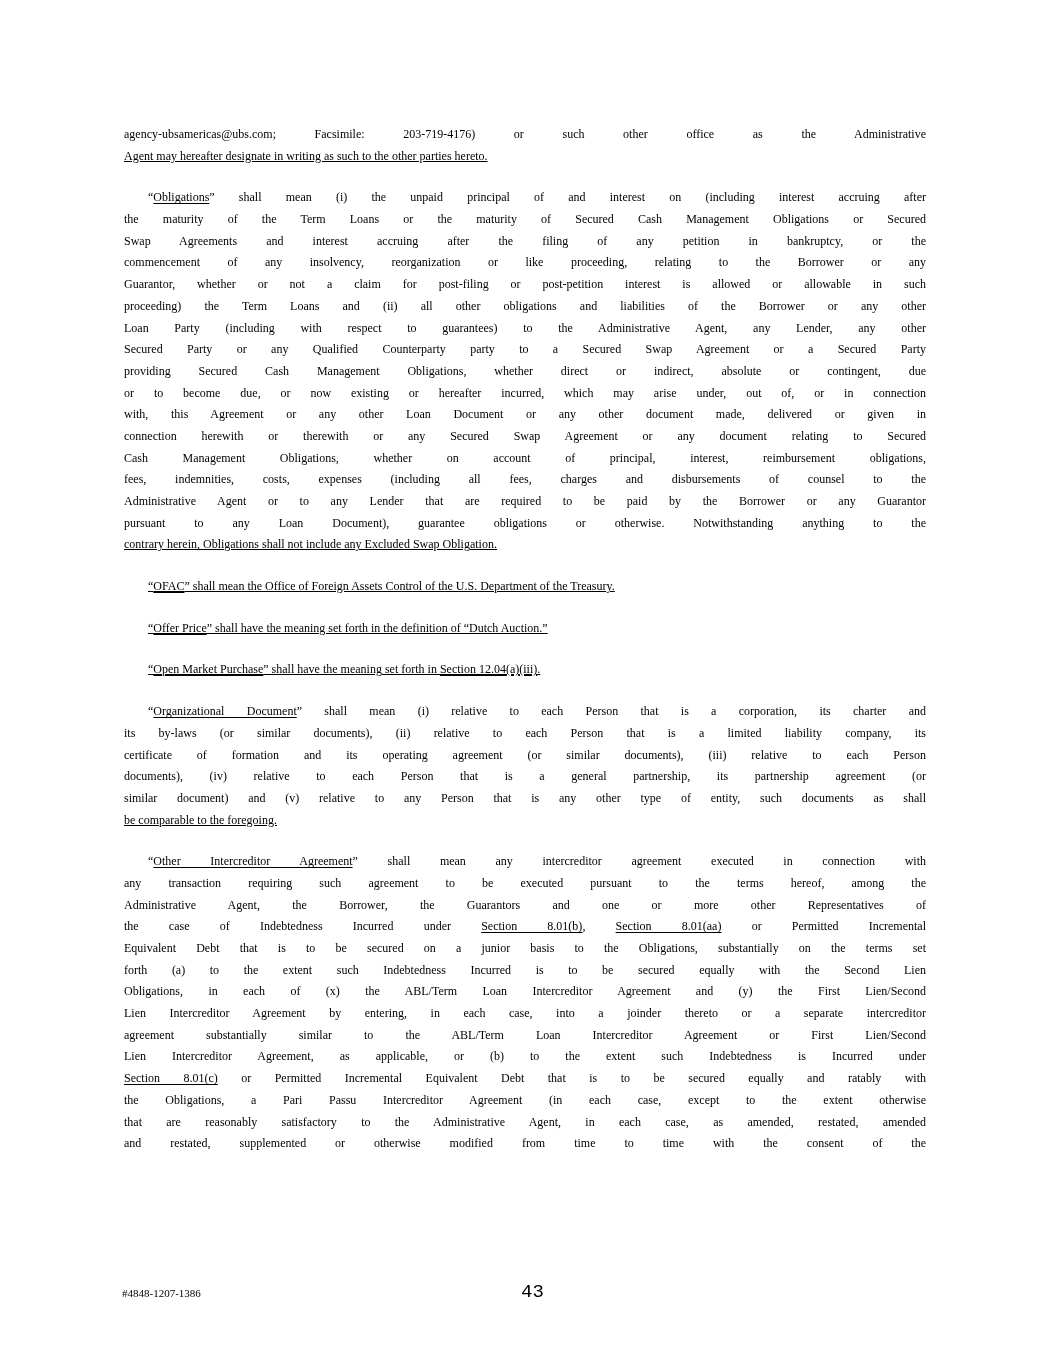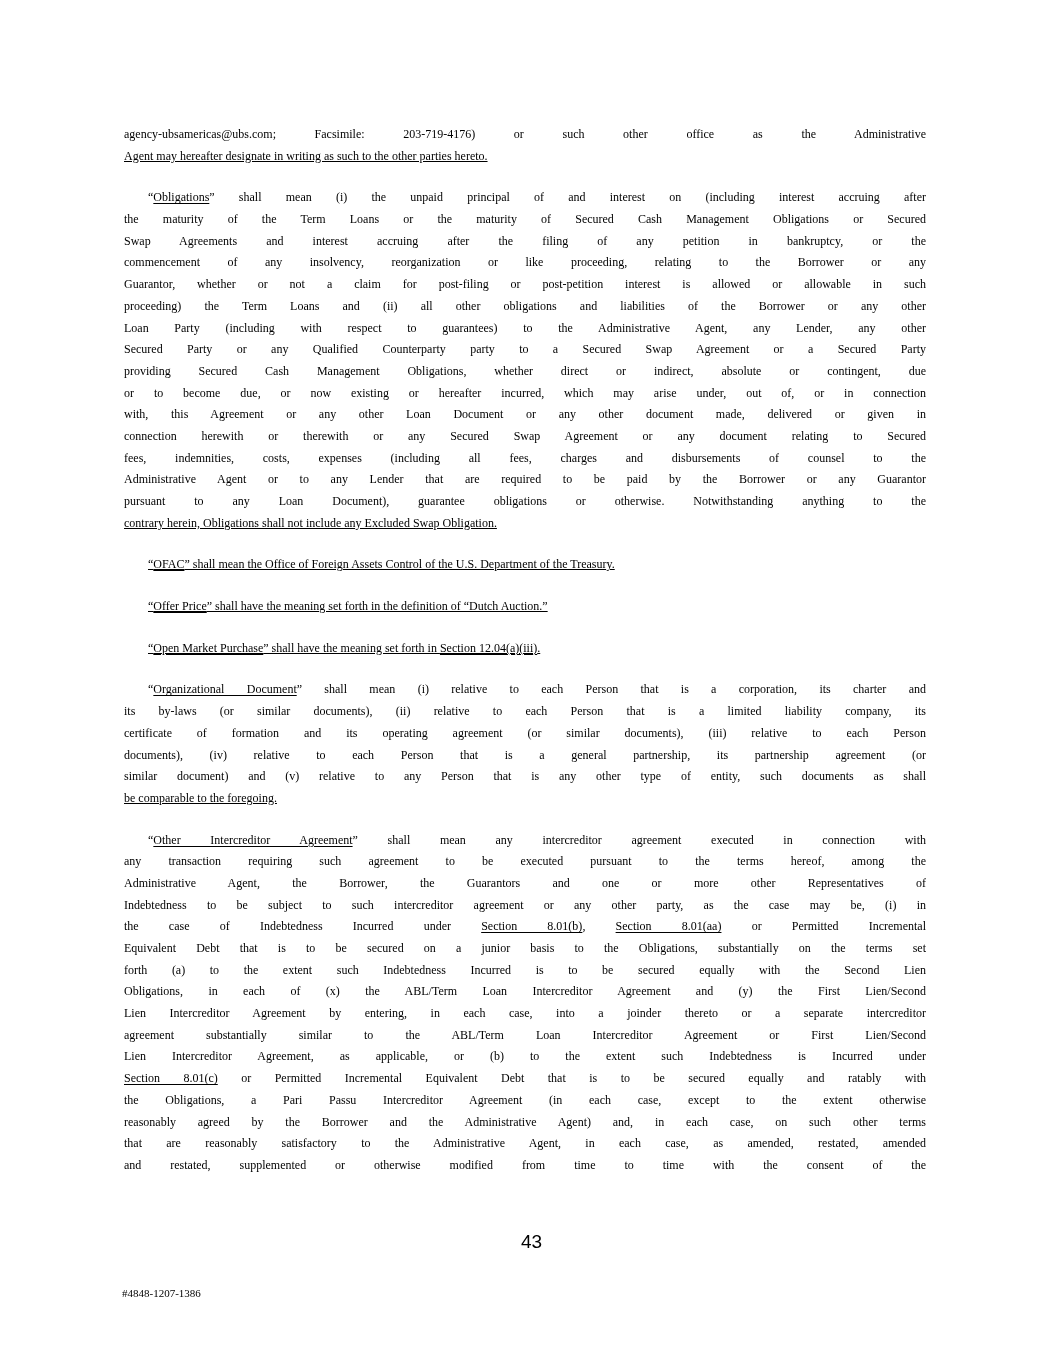--- a/index.html
+++ b/index.html
@@ -15,22 +15,22 @@
     overflow: visible;
   }
   .line.last { text-align-last: left; text-decoration: underline; }
   .indent { padding-left: 24px; }
   .u { text-decoration: underline; text-underline-offset: 2px; text-decoration-thickness: 1px; }
   .footer-id {
     position: absolute; left: 122px; top: 1287px;
     font-family: "Liberation Serif", serif; font-size: 11px; color: #000;
   }
   .page-num {
-    position: absolute; left: 521px; top: 1231px;
-    font-family: Liberation Sans, sans-serif; font-size: 19px; color: #000;
+    position: absolute; left: 521px; top: 1281px;
+    font-family: Liberation Mono, monospace; font-size: 19px; color: #000;
   }
 </style>
 </head>
 <body>
 
 <div class="page">
 
   <div class="para">
     <span class="line">agency-ubsamericas@ubs.com; Facsimile: 203-719-4176) or such other office as the Administrative</span>
     <span class="line last">Agent may hereafter designate in writing as such to the other parties hereto.</span>
@@ -42,20 +42,21 @@
     <span class="line">Swap Agreements and interest accruing after the filing of any petition in bankruptcy, or the</span>
     <span class="line">commencement of any insolvency, reorganization or like proceeding, relating to the Borrower or any</span>
     <span class="line">Guarantor, whether or not a claim for post-filing or post-petition interest is allowed or allowable in such</span>
     <span class="line">proceeding) the Term Loans and (ii) all other obligations and liabilities of the Borrower or any other</span>
     <span class="line">Loan Party (including with respect to guarantees) to the Administrative Agent, any Lender, any other</span>
     <span class="line">Secured Party or any Qualified Counterparty party to a Secured Swap Agreement or a Secured Party</span>
     <span class="line">providing Secured Cash Management Obligations, whether direct or indirect, absolute or contingent, due</span>
     <span class="line">or to become due, or now existing or hereafter incurred, which may arise under, out of, or in connection</span>
     <span class="line">with, this Agreement or any other Loan Document or any other document made, delivered or given in</span>
     <span class="line">connection herewith or therewith or any Secured Swap Agreement or any document relating to Secured</span>
+    <span class="line">Cash Management Obligations, whether on account of principal, interest, reimbursement obligations,</span>
     <span class="line">fees, indemnities, costs, expenses (including all fees, charges and disbursements of counsel to the</span>
     <span class="line">Administrative Agent or to any Lender that are required to be paid by the Borrower or any Guarantor</span>
     <span class="line">pursuant to any Loan Document), guarantee obligations or otherwise.  Notwithstanding anything to the</span>
     <span class="line last">contrary herein, Obligations shall not include any Excluded Swap Obligation.</span>
   </div>
 
   <div class="para">
     <span class="line indent last"><span>“</span><span class="u">OFAC</span><span>” shall mean the Office of Foreign Assets Control of the U.S. Department of the Treasury.</span></span>
   </div>
 
@@ -73,30 +74,28 @@
     <span class="line">certificate of formation and its operating agreement (or similar documents), (iii) relative to each Person</span>
     <span class="line">documents), (iv) relative to each Person that is a general partnership, its partnership agreement (or</span>
     <span class="line">similar document) and (v) relative to any Person that is any other type of entity, such documents as shall</span>
     <span class="line last">be comparable to the foregoing.</span>
   </div>
 
   <div class="para">
     <span class="line indent" style="word-spacing: 2.18182px;"><span>“</span><span class="u">Other Intercreditor Agreement</span><span>” shall mean any intercreditor agreement executed in connection with</span></span>
     <span class="line">any transaction requiring such agreement to be executed pursuant to the terms hereof, among the</span>
     <span class="line">Administrative Agent, the Borrower, the Guarantors and one or more other Representatives of</span>
-    <span class="line">Indebtedness to be subject to such intercreditor agreement or any other party, as the case may be, (i) in</span>
     <span class="line"><span>the case of Indebtedness Incurred under </span><span class="u">Section 8.01(b)</span><span>, </span><span class="u">Section 8.01(aa)</span><span> or Permitted Incremental</span></span>
     <span class="line">Equivalent Debt that is to be secured on a junior basis to the Obligations, substantially on the terms set</span>
     <span class="line">forth (a) to the extent such Indebtedness Incurred is to be secured equally with the Second Lien</span>
     <span class="line">Obligations, in each of (x) the ABL/Term Loan Intercreditor Agreement and (y) the First Lien/Second</span>
     <span class="line">Lien Intercreditor Agreement by entering, in each case, into a joinder thereto or a separate intercreditor</span>
     <span class="line">agreement substantially similar to the ABL/Term Loan Intercreditor Agreement or First Lien/Second</span>
     <span class="line">Lien Intercreditor Agreement, as applicable, or (b) to the extent such Indebtedness is Incurred under</span>
     <span class="line"><span class="u">Section 8.01(c)</span><span> or Permitted Incremental Equivalent Debt that is to be secured equally and ratably with</span></span>
     <span class="line">the Obligations, a Pari Passu Intercreditor Agreement (in each case, except to the extent otherwise</span>
-    <span class="line">reasonably agreed by the Borrower and the Administrative Agent) and, in each case, on such other terms</span>
     <span class="line">that are reasonably satisfactory to the Administrative Agent, in each case, as amended, restated, amended</span>
     <span class="line">and restated, supplemented or otherwise modified from time to time with the consent of the</span>
   </div>
 </div>
 
 <div class="footer-id">#4848-1207-1386</div>
 <div class="page-num">43</div>
 
 </body></html>

